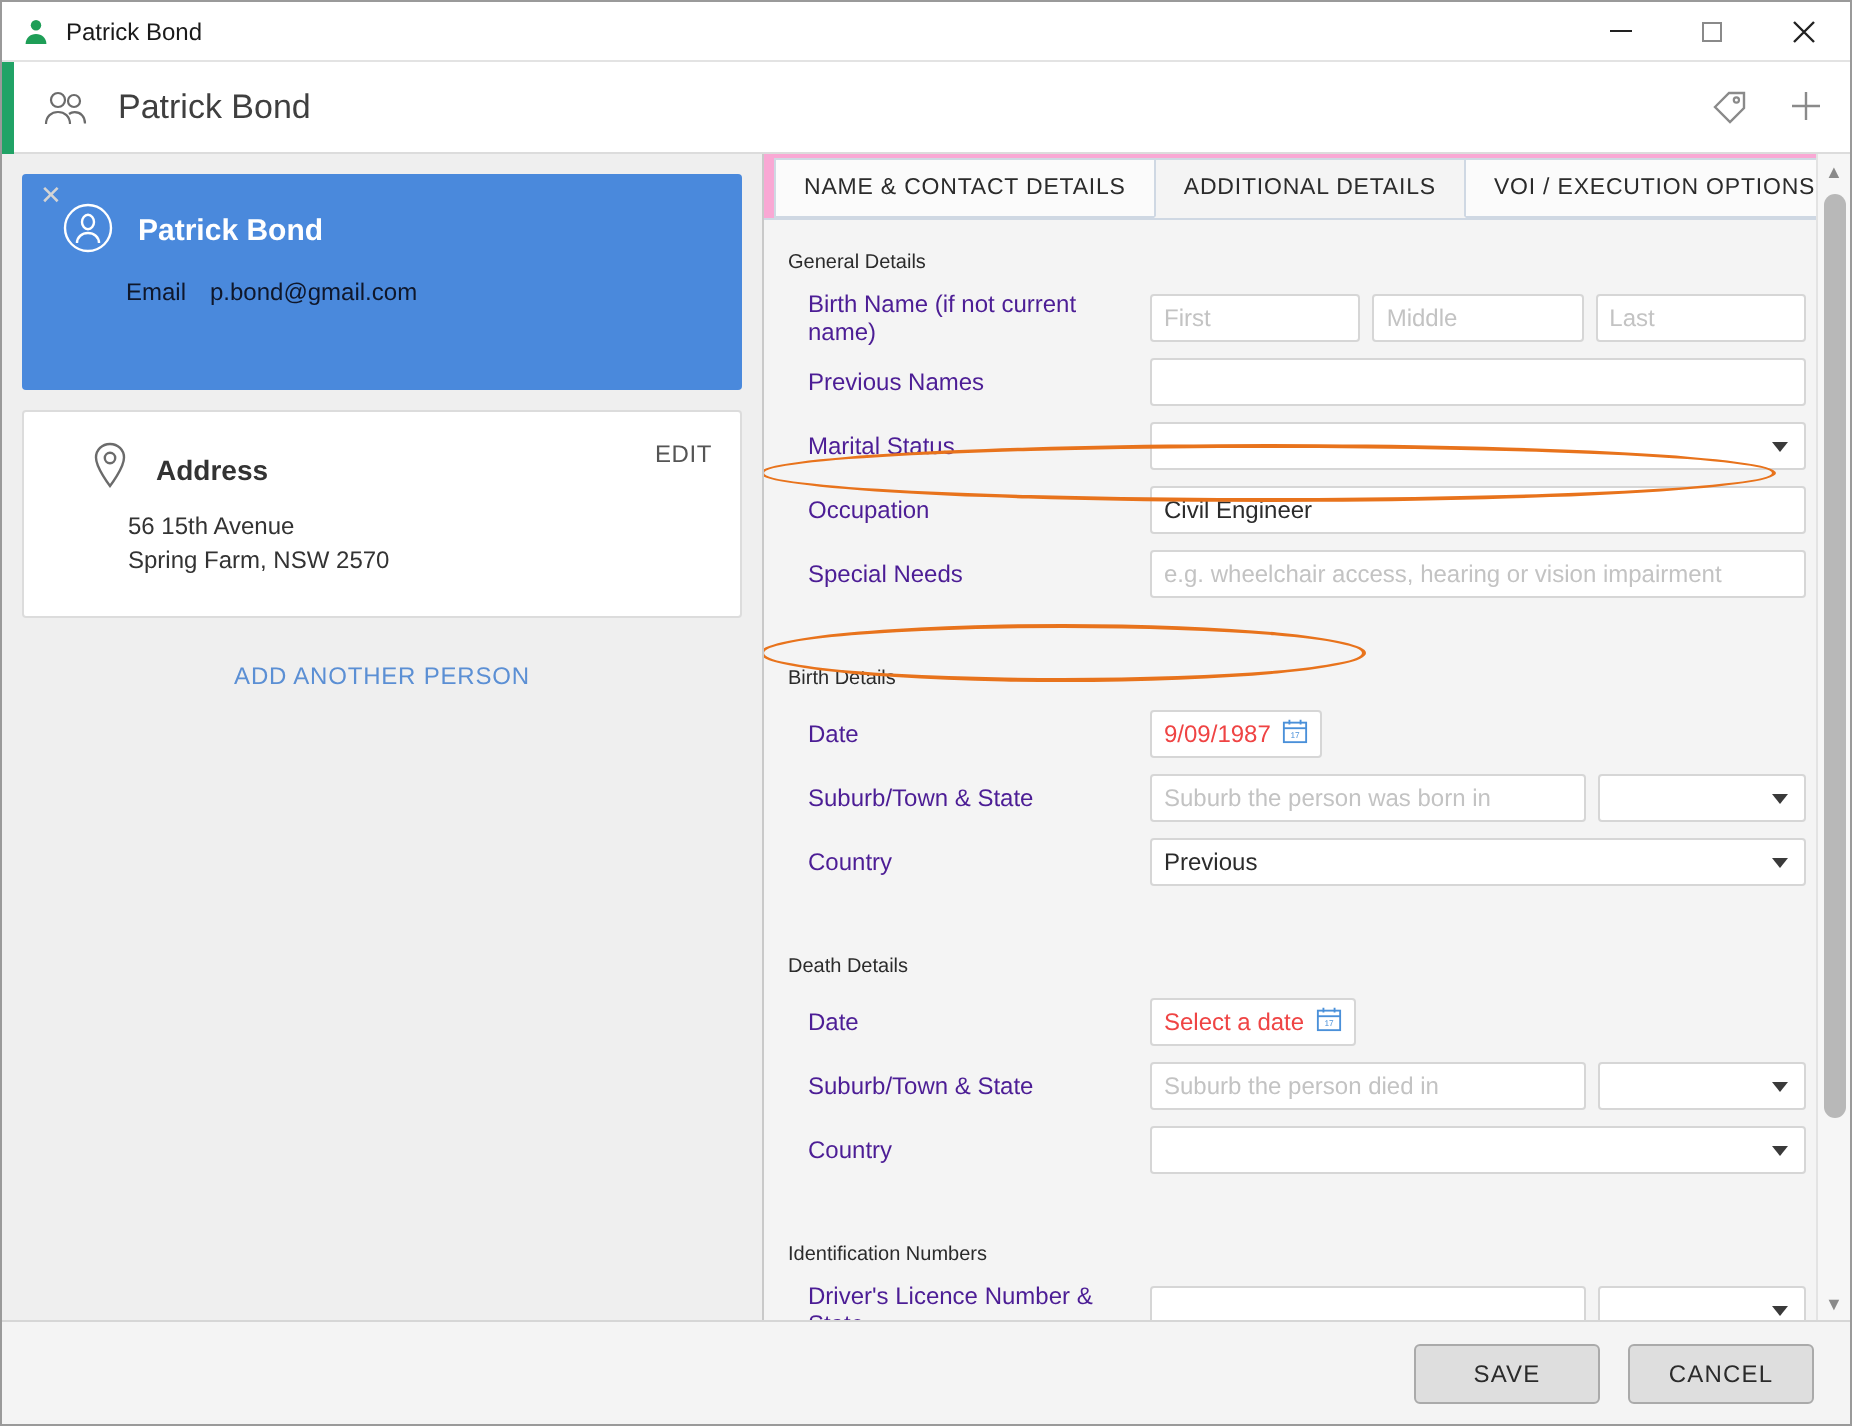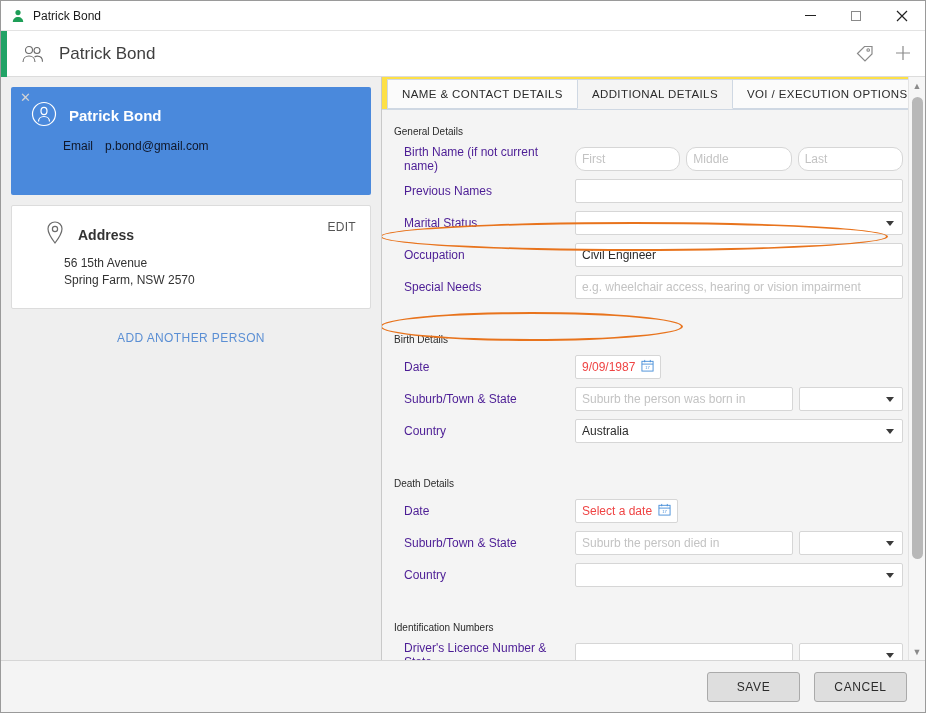--- a/index.html
+++ b/index.html
@@ -41,35 +41,35 @@
   .person-card .row2 .lbl { width:42px; }
   .address-card { margin-top:10px; background:#fff; border:1px solid #dcdcdc; border-radius:2px; height:104px; padding:14px 0 0 0; position:relative; }
   .address-card .row1 { display:flex; align-items:center; padding-left:32px; }
   .address-card .atitle { font-size:14px; font-weight:bold; color:#333; margin-left:12px; }
   .address-card .edit { position:absolute; right:14px; top:14px; font-size:12px; color:#555; letter-spacing:.3px; }
   .address-card .alines { padding-left:52px; margin-top:6px; font-size:12px; color:#333; line-height:17px; }
   .add-person { text-align:center; margin-top:22px; color:#5b8fd4; font-size:12px; letter-spacing:.4px; }
 
   
   .content { flex:1; display:flex; flex-direction:column; min-width:0; background:#f4f4f4; position:relative; }
-  .tabs { display:flex; align-items:flex-end; height:33px; min-height:33px; padding-left:5px; background:#fde047; border-bottom:1px solid #cfd8e3; }
+  .tabs { display:flex; align-items:flex-end; height:33px; min-height:33px; padding-left:5px; background:#f9a8d4; border-bottom:1px solid #cfd8e3; }
   .tab { height:30px; display:flex; align-items:center; padding:0 14px; font-size:11.5px; color:#2b2b2b; letter-spacing:.4px;
          border:1px solid #cfd8e3; border-bottom:1px solid #cfd8e3; background:#fbfbfb; margin-right:-1px; }
   .tab.active { background:#f4f4f4; border-bottom:1px solid #f4f4f4; position:relative; z-index:2; }
   .form-scroll { flex:1; overflow:hidden; position:relative; background:#f4f4f4; padding:12px 22px 0 12px; }
   .sec-title { font-size:10px; color:#2b2b2b; margin:4px 0 8px 0; }
   .sec-title.spaced { margin-top:33px; }
   .frow { display:flex; align-items:center; height:28px; margin-bottom:4px; }
   .flabel { width:181px; min-width:181px; font-size:12px; color:#4c1d95; padding-left:10px; }
   .fctl { display:flex; gap:6px; flex:1; }
   .inp { height:24px; border:1px solid #d6d6d6; background:#fff; border-radius:2px; font-size:12px; color:#2b2b2b;
          display:flex; align-items:center; padding:0 6px; }
   .inp.ph { color:#c3c3c3; }
   .inp.full { flex:1; }
-  .inp.third { flex:1;border-radius:10px; }
+  .inp.third { flex:1; }
   .sel { height:24px; border:1px solid #d6d6d6; background:#fff; border-radius:2px; display:flex; align-items:center;
          padding:0 6px; font-size:12px; color:#2b2b2b; position:relative; }
   .sel .arrow { position:absolute; right:8px; width:0; height:0; border-left:4px solid transparent; border-right:4px solid transparent; border-top:5px solid #3a3a3a; }
   .sel.full { flex:1; }
   .sel.state { width:104px; min-width:104px; }
   .datebox { height:24px; border:1px solid #d6d6d6; background:#fff; border-radius:2px; display:flex; align-items:center; gap:6px; padding:0 6px; font-size:12px; color:#ef4444; }
 
   
   .hl { position:absolute; border:2.5px solid #e8731c; border-radius:50%/50%; pointer-events:none; z-index:5; }
 
@@ -258,21 +258,21 @@
                 <span></span>
                 <span class="arrow"></span>
               </span>
           </span>
         </div>
 
         <div class="frow">
           <span class="flabel">Country</span>
           <span class="fctl">
               <span class="sel full">
-                <span>Australia</span>
+                <span>Previous</span>
                 <span class="arrow"></span>
               </span>
             </span>
         </div>
 
         <div class="sec-title spaced">Death Details</div>
 
         <div class="frow">
           <span class="flabel">Date</span>
           <span class="fctl">

